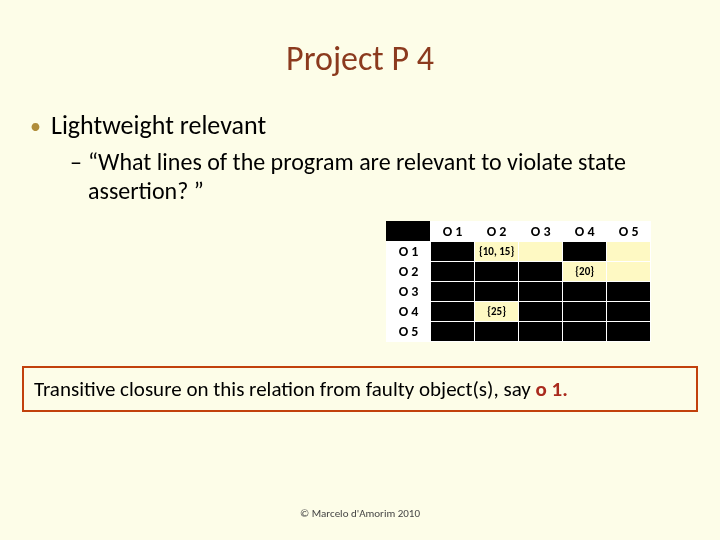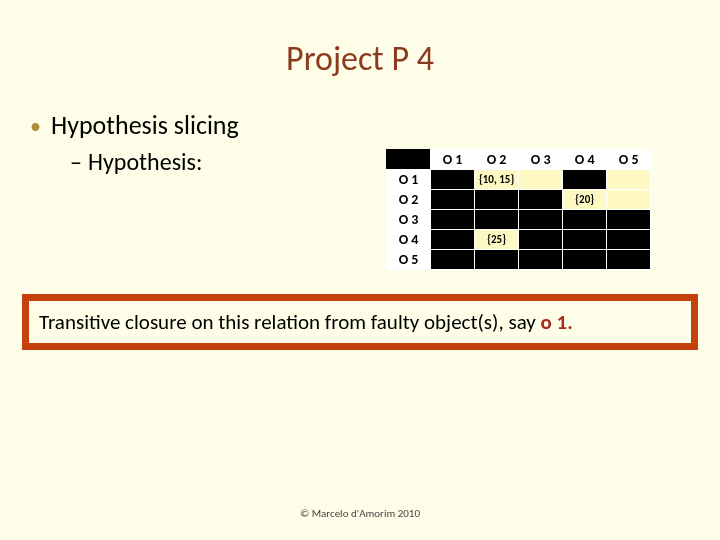--- a/index.html
+++ b/index.html
@@ -74,21 +74,21 @@
     font-weight: bold;
     height: 20px;
     min-width: 44px;
     padding: 0 4px;
   }
   table.rel .corner { background: #000; border: none; width: 40px; }
   table.rel th { background: #fff; color: #000; }
   table.rel td.b { background: #000; }
   table.rel td.g { background: #fef9c3; color: #000; font-size: 11px; }
   .footer-box {
-    border: 7px solid #c2410c;
+    border: 2px solid #c2410c;
     margin: 24px 22px 0 22px;
     padding: 8px 10px;
     font-size: 21px;
     background: #fdfde8;
   }
   .footer-box .o1 { color: #aa2b1e; font-weight: bold; }
   .copyright {
     position: absolute;
     left: 0; right: 0;
     bottom: 20px;
@@ -98,29 +98,29 @@
   }
 </style>
 </head>
 <body>
 
 <div class="title">Project P 4</div>
 
 <div class="content">
 
   <div class="b1">
-    <span class="dot">•</span><span>Hypothesis slicing</span>
+    <span class="dot">•</span><span>Lightweight relevant</span>
   </div>
 
+  <div class="b2">
+    <span class="dash">–</span><span>“What lines of the program are relevant to violate state assertion? ”</span>
+  </div>
 
   <div class="row3">
     <div class="b3col">
-      <div class="b3head">
-        <span class="dash">–</span><span>Hypothesis:</span>
-      </div>
     </div>
 
     <div class="tablewrap">
       <table class="rel">
         <tbody>
             <tr>
           <th class="corner"></th>
           <th>O 1</th>
           <th>O 2</th>
           <th>O 3</th>

